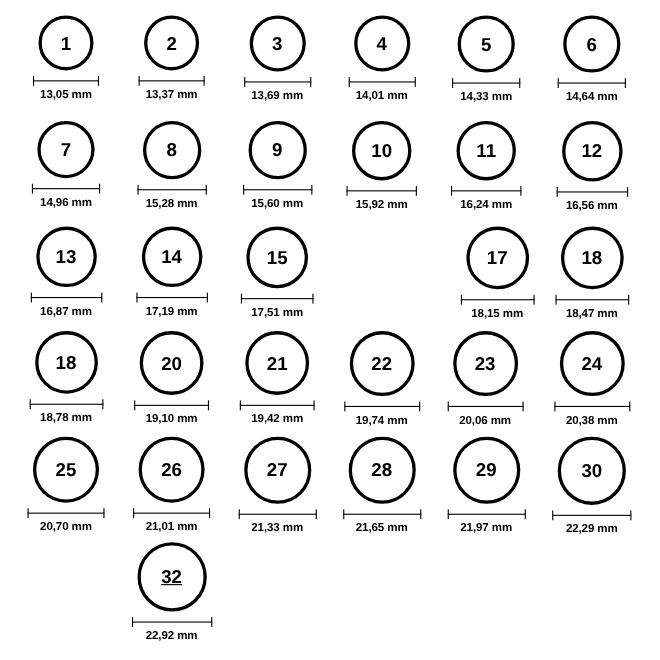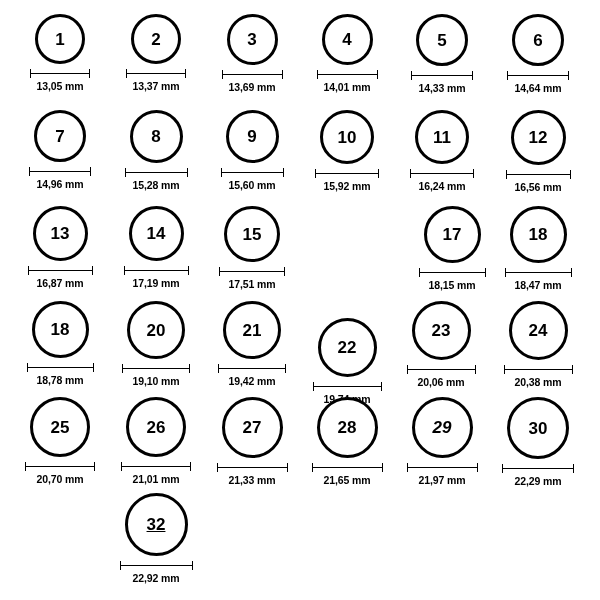--- a/index.html
+++ b/index.html
@@ -289,21 +289,21 @@
       <div class="ring-circle" style="width: 58px; height: 58px;">
         <span class="ring-size-label">21</span>
       </div>
       <div class="measure" style="width: 68px;">
         <div class="bar"></div>
         <div class="tick-left"></div>
         <div class="tick-right"></div>
       </div>
       <div class="mm-label">19,42 mm</div>
     </div>
-    <div class="ring-cell" style="left: 300px; top: 318px; width: 94px;">
+    <div class="ring-cell" style="left: 300px; top: 301px; width: 94px;">
       <div class="ring-circle" style="width: 59px; height: 59px;">
         <span class="ring-size-label">22</span>
       </div>
       <div class="measure" style="width: 69px;">
         <div class="bar"></div>
         <div class="tick-left"></div>
         <div class="tick-right"></div>
       </div>
       <div class="mm-label">19,74 mm</div>
     </div>
@@ -367,21 +367,21 @@
         <span class="ring-size-label">28</span>
       </div>
       <div class="measure" style="width: 71px;">
         <div class="bar"></div>
         <div class="tick-left"></div>
         <div class="tick-right"></div>
       </div>
       <div class="mm-label">21,65 mm</div>
     </div>
     <div class="ring-cell" style="left: 395px; top: 397px; width: 94px;">
-      <div class="ring-circle" style="width: 61px; height: 61px; font-style: italic;">
+      <div class="ring-circle" style="width: 61px; height: 61px;">
         <span class="ring-size-label">29</span>
       </div>
       <div class="measure" style="width: 71px;">
         <div class="bar"></div>
         <div class="tick-left"></div>
         <div class="tick-right"></div>
       </div>
       <div class="mm-label">21,97 mm</div>
     </div>
     <div class="ring-cell" style="left: 491px; top: 397px; width: 94px;">

